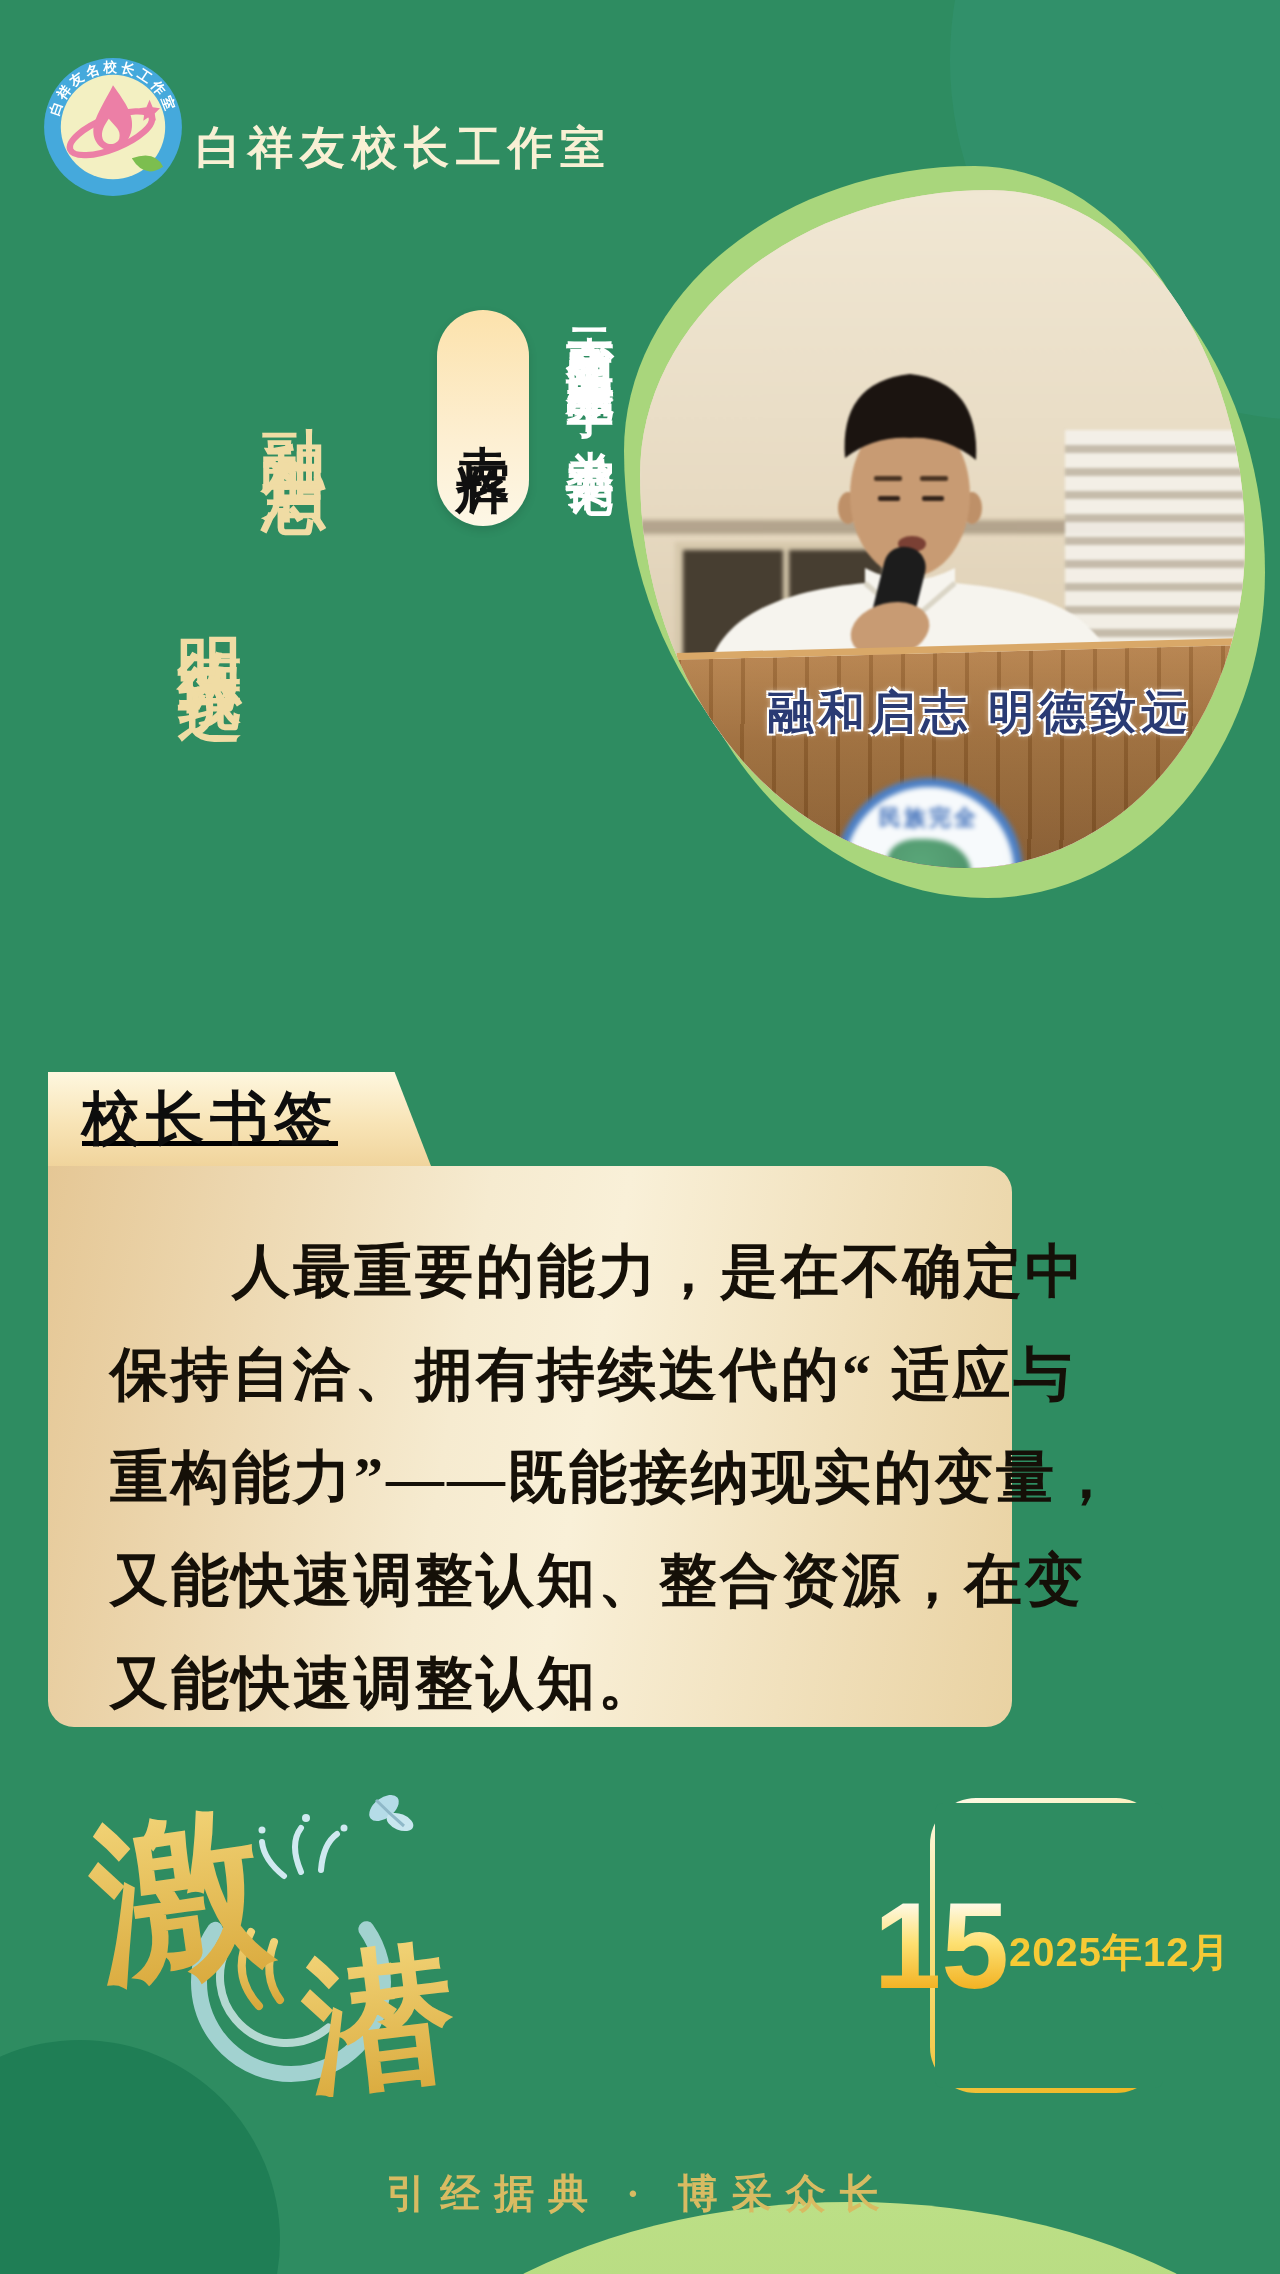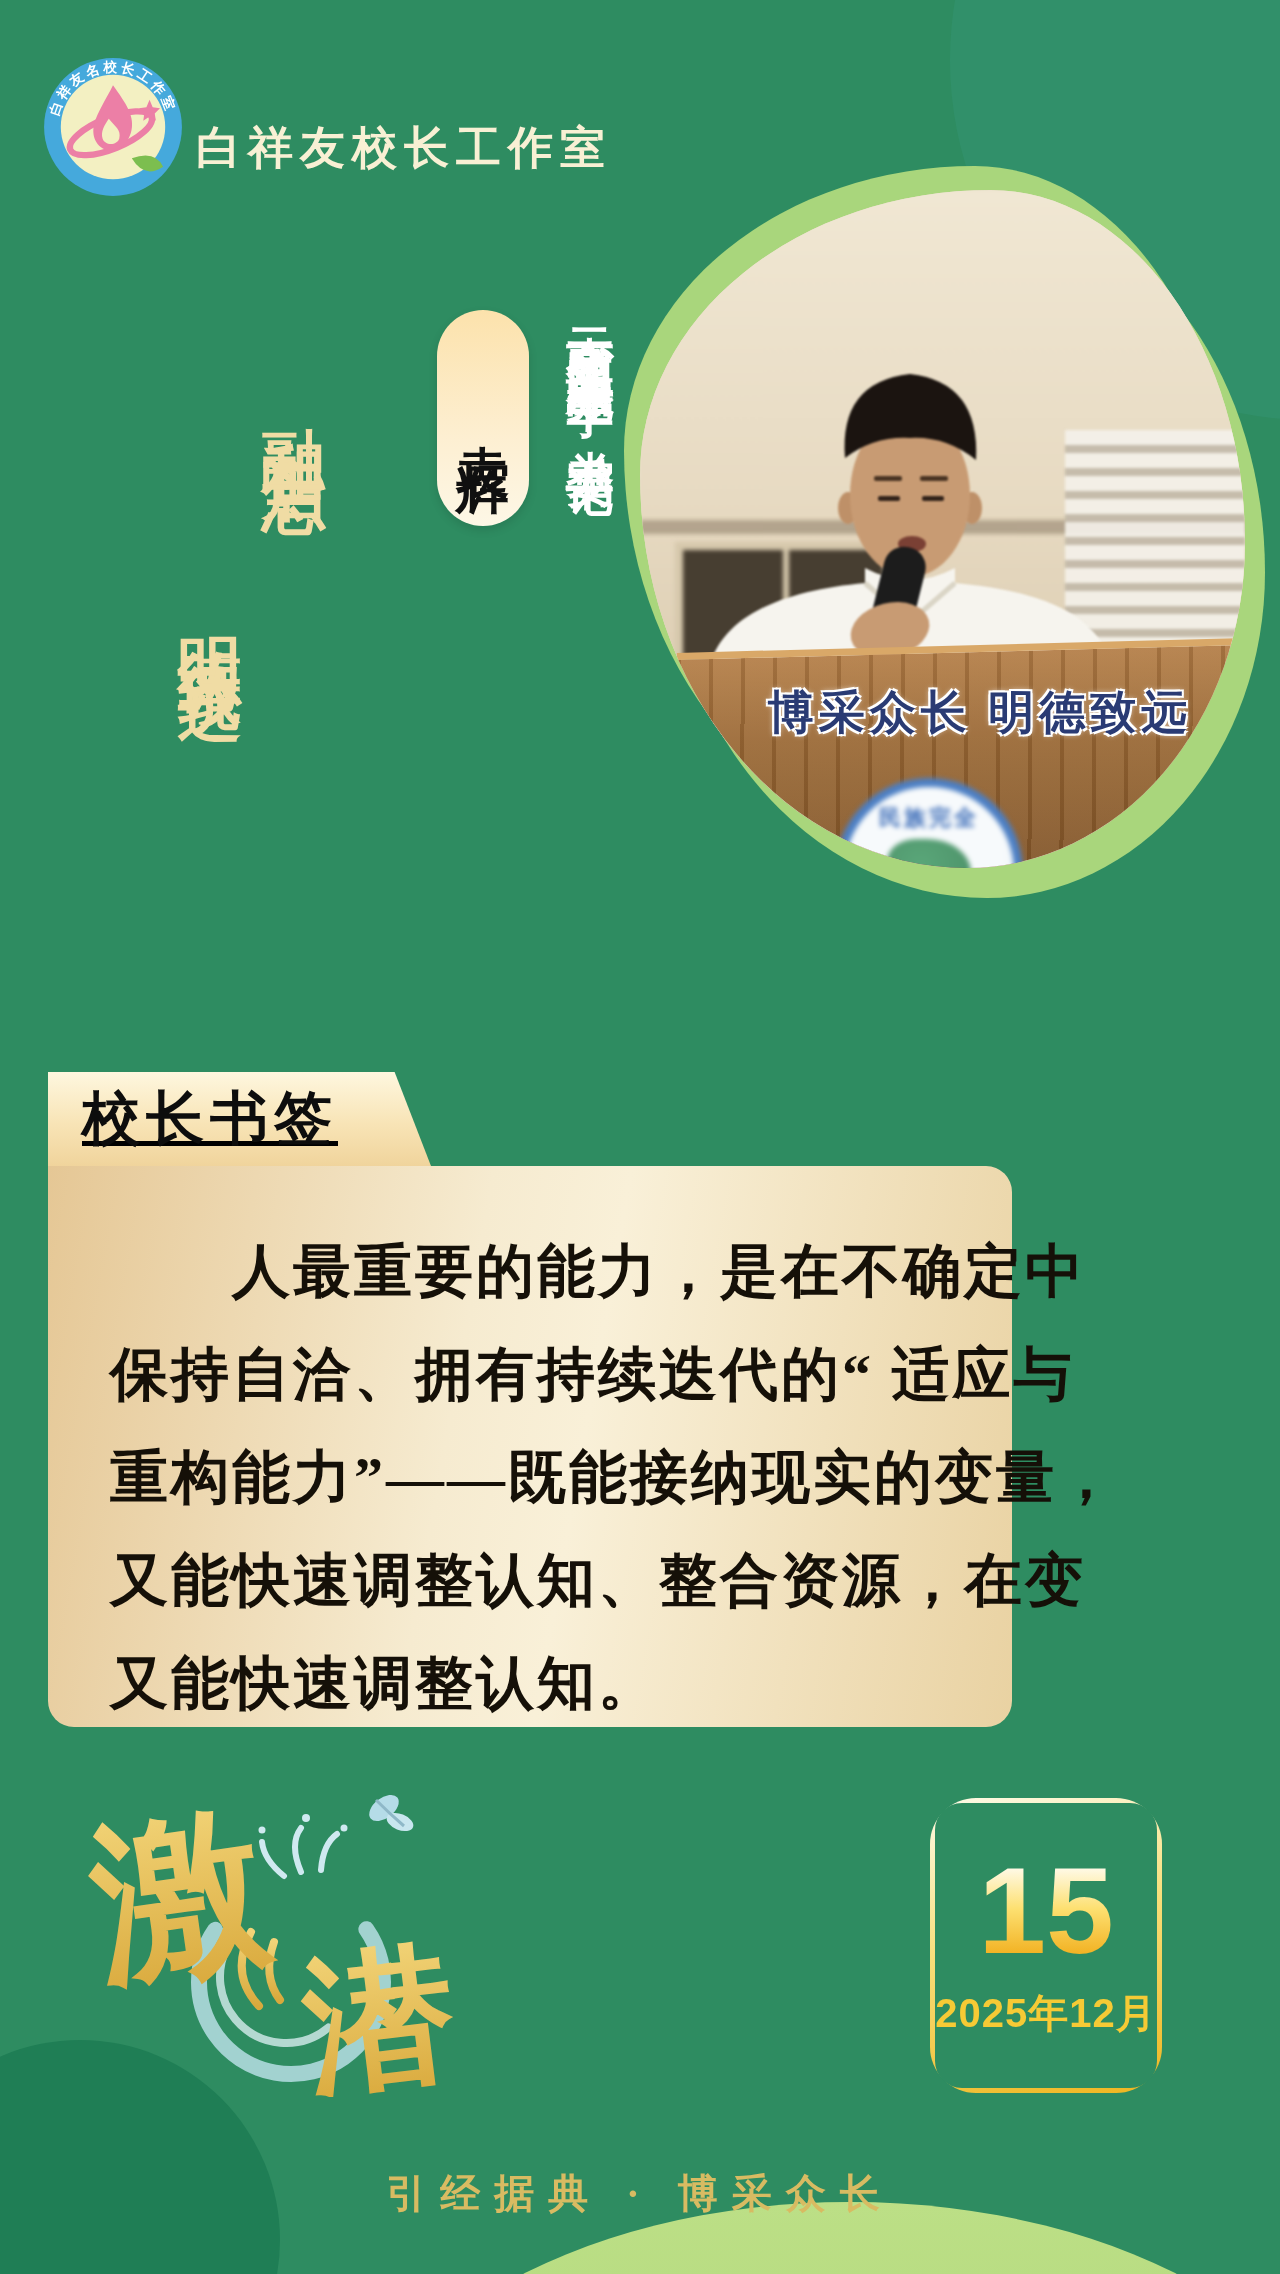--- a/index.html
+++ b/index.html
@@ -76,22 +76,22 @@
     padding:54px 60px 0 62px;box-sizing:border-box;}
   .quote-line{font-family:"Liberation Serif","DejaVu Serif",serif;font-weight:700;
     font-size:58px;line-height:103px;color:#151008;letter-spacing:3px;white-space:nowrap;}
 
   
   .art{left:66px;top:1772px;width:400px;height:325px;}
 
   
   .cal{left:930px;top:1798px;width:232px;height:295px;border-radius:46px;padding:5px;box-sizing:border-box;
     background:linear-gradient(165deg,#FDFBE9 0%,#F8DE7A 45%,#EFB51F 100%);}
-  .cal-inner{width:100%;height:100%;border-radius:27px;background:#2E8C61;
-    display:flex;flex-direction:column;align-items:center;justify-content:center;}
+  .cal-inner{width:100%;height:100%;border-radius:8px;background:#2E8C61;
+    display:flex;flex-direction:row;align-items:center;justify-content:center;padding-left:6px;}
   .cal-day{font-size:122px;font-weight:800;line-height:1;
     background:linear-gradient(180deg,#FFFFFF 8%,#FDE071 48%,#EFA60F 95%);
     -webkit-background-clip:text;background-clip:text;color:transparent;}
   .cal-month{margin-top:14px;font-size:40px;font-weight:700;color:#F6CA35;letter-spacing:1px;white-space:nowrap;}
 
   
   .slogan{left:0;top:2098px;width:1280px;text-align:center;font-size:54px;font-weight:800;
     color:#F3EBC6;letter-spacing:3px;}
   .sub-slogan{left:0;top:2166px;width:1280px;text-align:center;z-index:5;
     font-family:"Liberation Serif","DejaVu Serif",serif;font-weight:700;
@@ -149,21 +149,21 @@
         <rect x="280" y="286" width="28" height="5" rx="2" fill="#4A3423"></rect>
         <rect x="238" y="306" width="22" height="5" rx="2" fill="#32231a"></rect>
         <rect x="282" y="306" width="22" height="5" rx="2" fill="#32231a"></rect>
         <ellipse cx="272" cy="354" rx="14" ry="8" fill="#7A4034"></ellipse>
         <g transform="rotate(14 258 400)">
           <rect x="238" y="356" width="42" height="104" rx="20" fill="#1C1C1C"></rect>
         </g>
         <ellipse cx="250" cy="440" rx="40" ry="27" fill="#C89B73" transform="rotate(-14 250 440)"></ellipse>
       </svg>
       <div class="podium"></div>
-      <div class="podium-motto">博采众长 明德致远</div>
+      <div class="podium-motto">融和启志 明德致远</div>
       <div class="emblem">
         <div class="emblem-ring">民族完全</div>
         <div class="emblem-mark"></div>
       </div>
     </div>
   </div>
 
   <div class="abs tab">
     <span class="tab-label">校长书签</span>
   </div>

